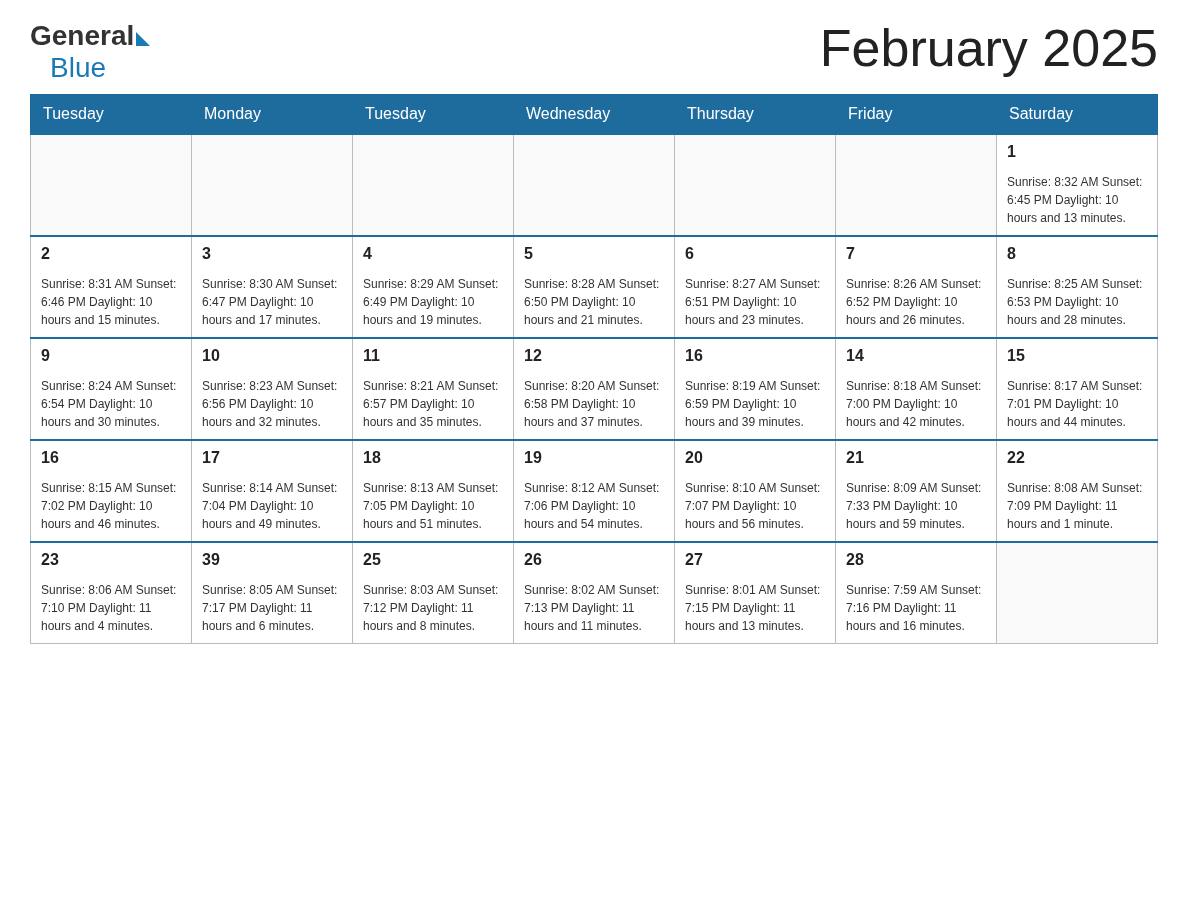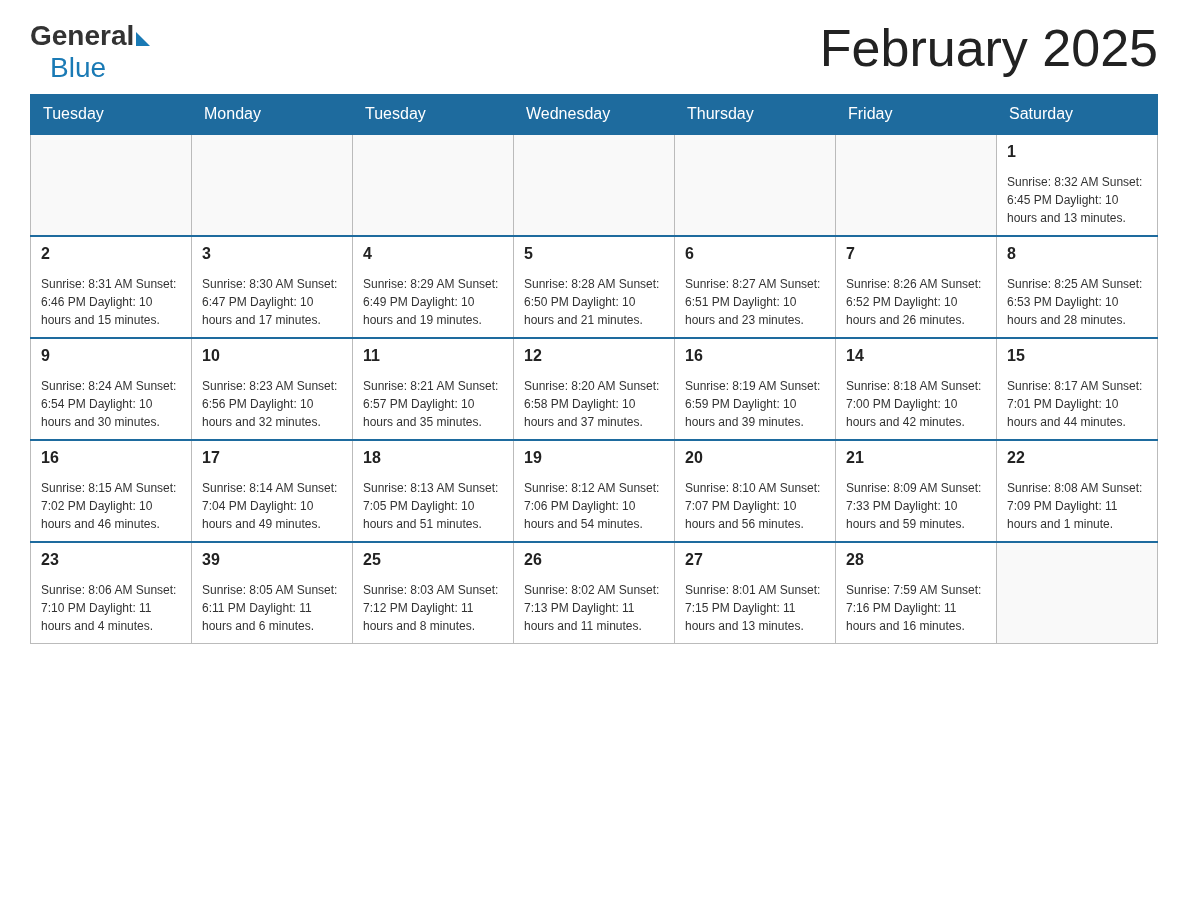--- a/index.html
+++ b/index.html
@@ -283,21 +283,21 @@
       <tr class="week-row">
         <td>
           <div class="day-number">23</div>
           <div class="day-info">Sunrise: 8:06 AM
 Sunset: 7:10 PM
 Daylight: 11 hours and 4 minutes.</div>
         </td>
         <td>
           <div class="day-number">39</div>
           <div class="day-info">Sunrise: 8:05 AM
-Sunset: 6:11 PM
+Sunset: 7:17 PM
 Daylight: 11 hours and 6 minutes.</div>
         </td>
         <td>
           <div class="day-number">25</div>
           <div class="day-info">Sunrise: 8:03 AM
 Sunset: 7:12 PM
 Daylight: 11 hours and 8 minutes.</div>
         </td>
         <td>
           <div class="day-number">26</div>

